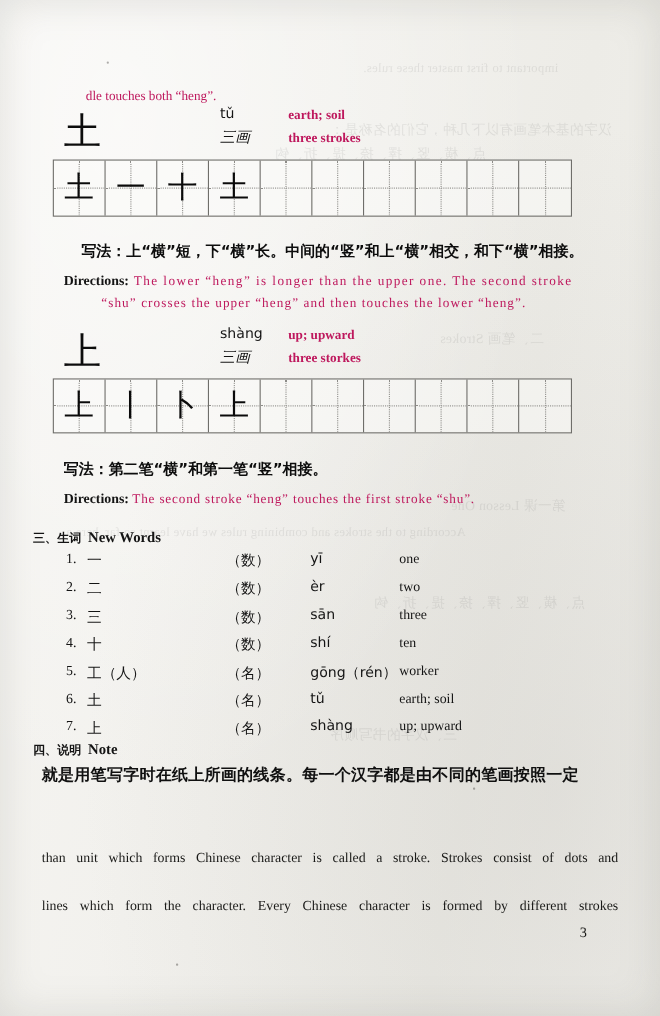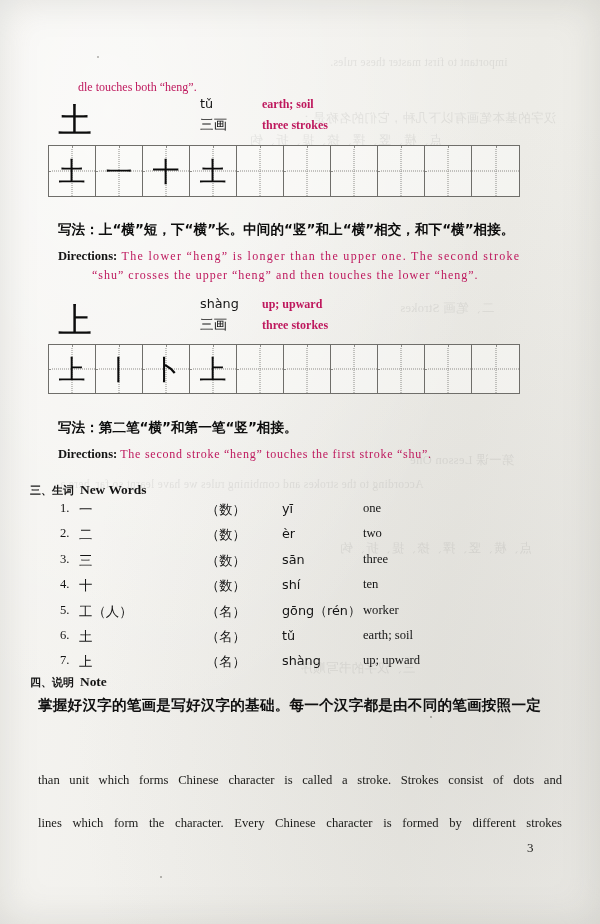--- a/index.html
+++ b/index.html
@@ -80,20 +80,21 @@
     content: "";
     display: inline-block;
     width: 100%;
   }
 
   
   .cn {
     font-family: "DejaVu Sans", "Liberation Sans", sans-serif;
     font-size: 13.6px;
     color: #111;
+    font-style: italic;
   }
   .cn-b {
     font-family: "DejaVu Sans", "Liberation Sans", sans-serif;
     font-weight: bold;
     font-size: 13.6px;
     color: #0d0d0d;
   }
   .cn-para {
     position: absolute;
     font-family: "DejaVu Sans", "Liberation Sans", sans-serif;
@@ -282,21 +283,21 @@
           <div class="glyph">土</div>
         </div>
         <div class="cell" style="width: 10%;"></div>
         <div class="cell" style="width: 10%;"></div>
         <div class="cell" style="width: 10%;"></div>
         <div class="cell" style="width: 10%;"></div>
         <div class="cell" style="width: 10%;"></div>
         <div class="cell" style="width: 10%;"></div>
       </div>
 
-    <div class="line" style="left:58px; top:220px;">
+    <div class="line" style="left:74px; top:220px;">
       <span class="cn-b">写法：</span><span class="cn-b">上“横”短，下“横”长。中间的“竖”和上“横”相交，和下“横”相接。</span>
     </div>
 
     <div class="line" style="left:58px; top:246px;">
       <span class="dir-label">Directions:</span><span class="en" style="letter-spacing:1.35px;">&nbsp;</span><span class="en" style="letter-spacing:1.3px;">The lower “heng” is longer than the upper one. The second stroke</span>
     </div>
     <div class="line en" style="left:92px; top:268px; letter-spacing:1.0px;">“shu” crosses the upper “heng” and then touches the lower “heng”.</div>
 
     <div class="model-char" style="left:58px; top:303px;">上</div>
 
@@ -388,21 +389,21 @@
           <div class="v-pinyin">shàng</div>
           <div class="v-gloss">up; upward</div>
         </div>
       </div>
 
     <div class="line" style="left:30px; top:672px;">
       <span class="hdr-cn">四、说明</span><span class="hdr-en" style="margin-left:6px;">Note</span>
     </div>
 
     <div class="cn-para" id="note-cn" style="left:38px; top:692px; width:528px;">
-        <span>掌握好汉字的笔画是写好汉字的基础。每一个汉字都是由不同的笔画按照一定</span>
+        <span>就是用笔写字时在纸上所画的线条。每一个汉字都是由不同的笔画按照一定</span>
       </div>
 
     <div class="en-just" id="note-en" style="left:38px; top:770px; width:524px;">
         <span class="j">than unit which forms Chinese character is called a stroke. Strokes consist of dots and</span>
         <span class="j">lines which form the character. Every Chinese character is formed by different strokes</span>
       </div>
 
     <div class="page-number" style="left:527px; top:840px;">3</div>
 
   </div>

